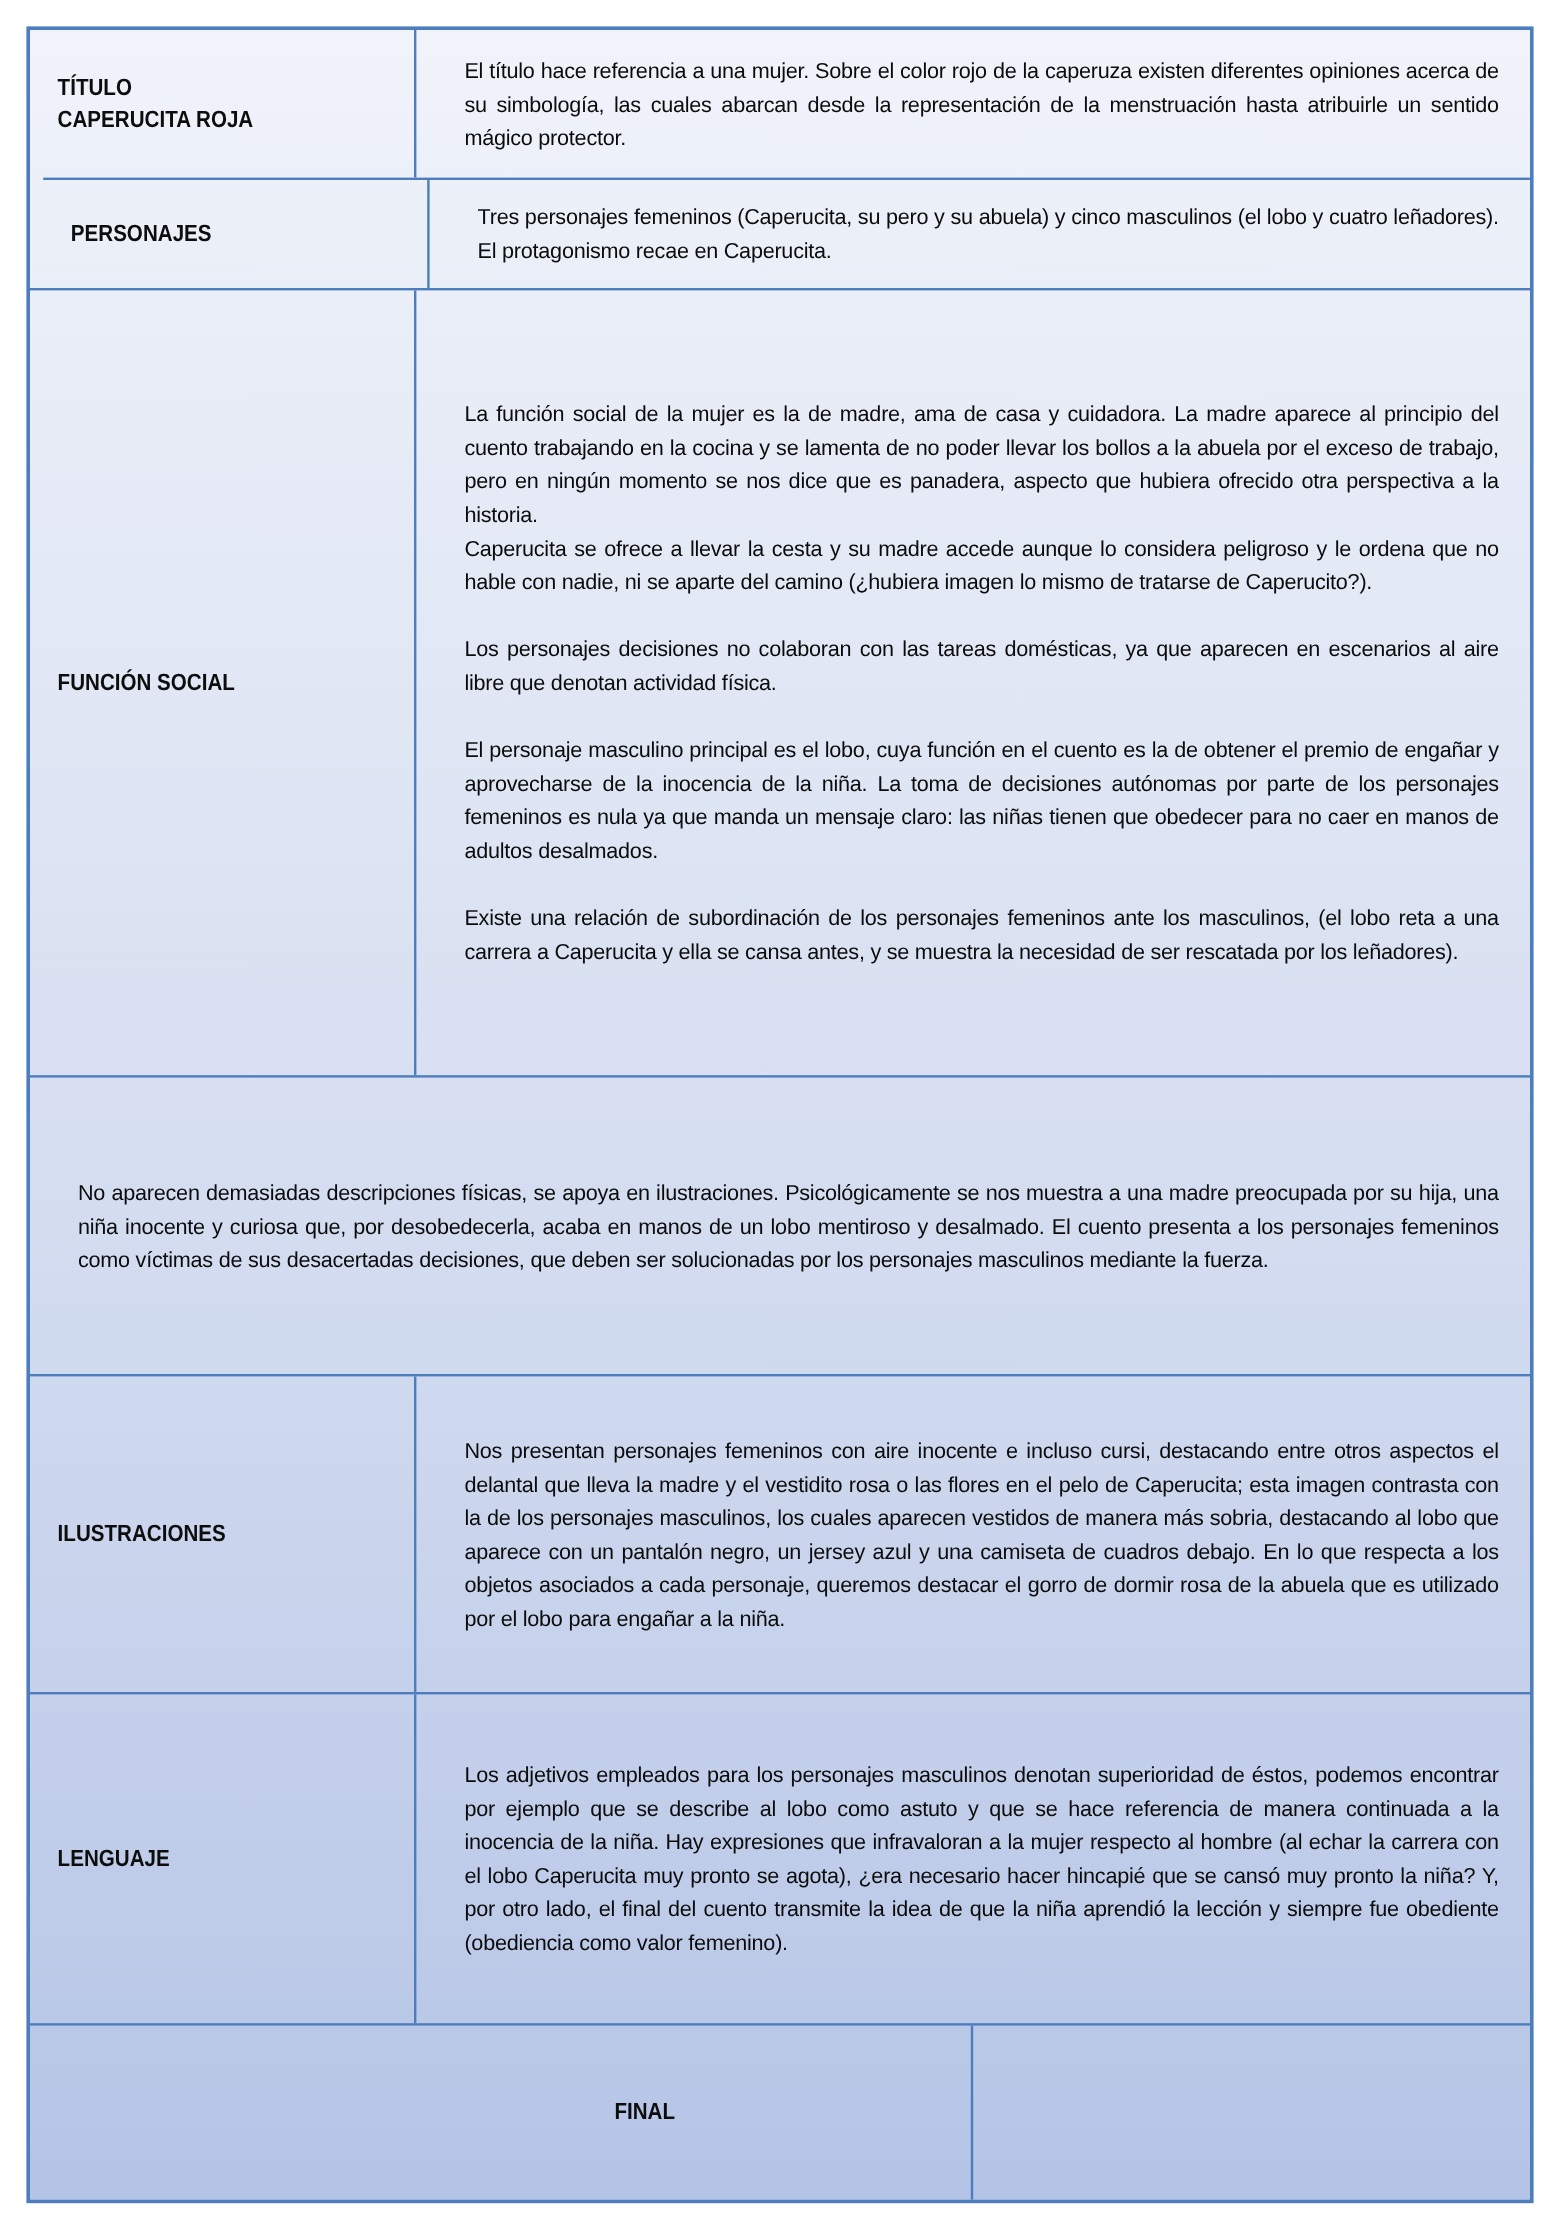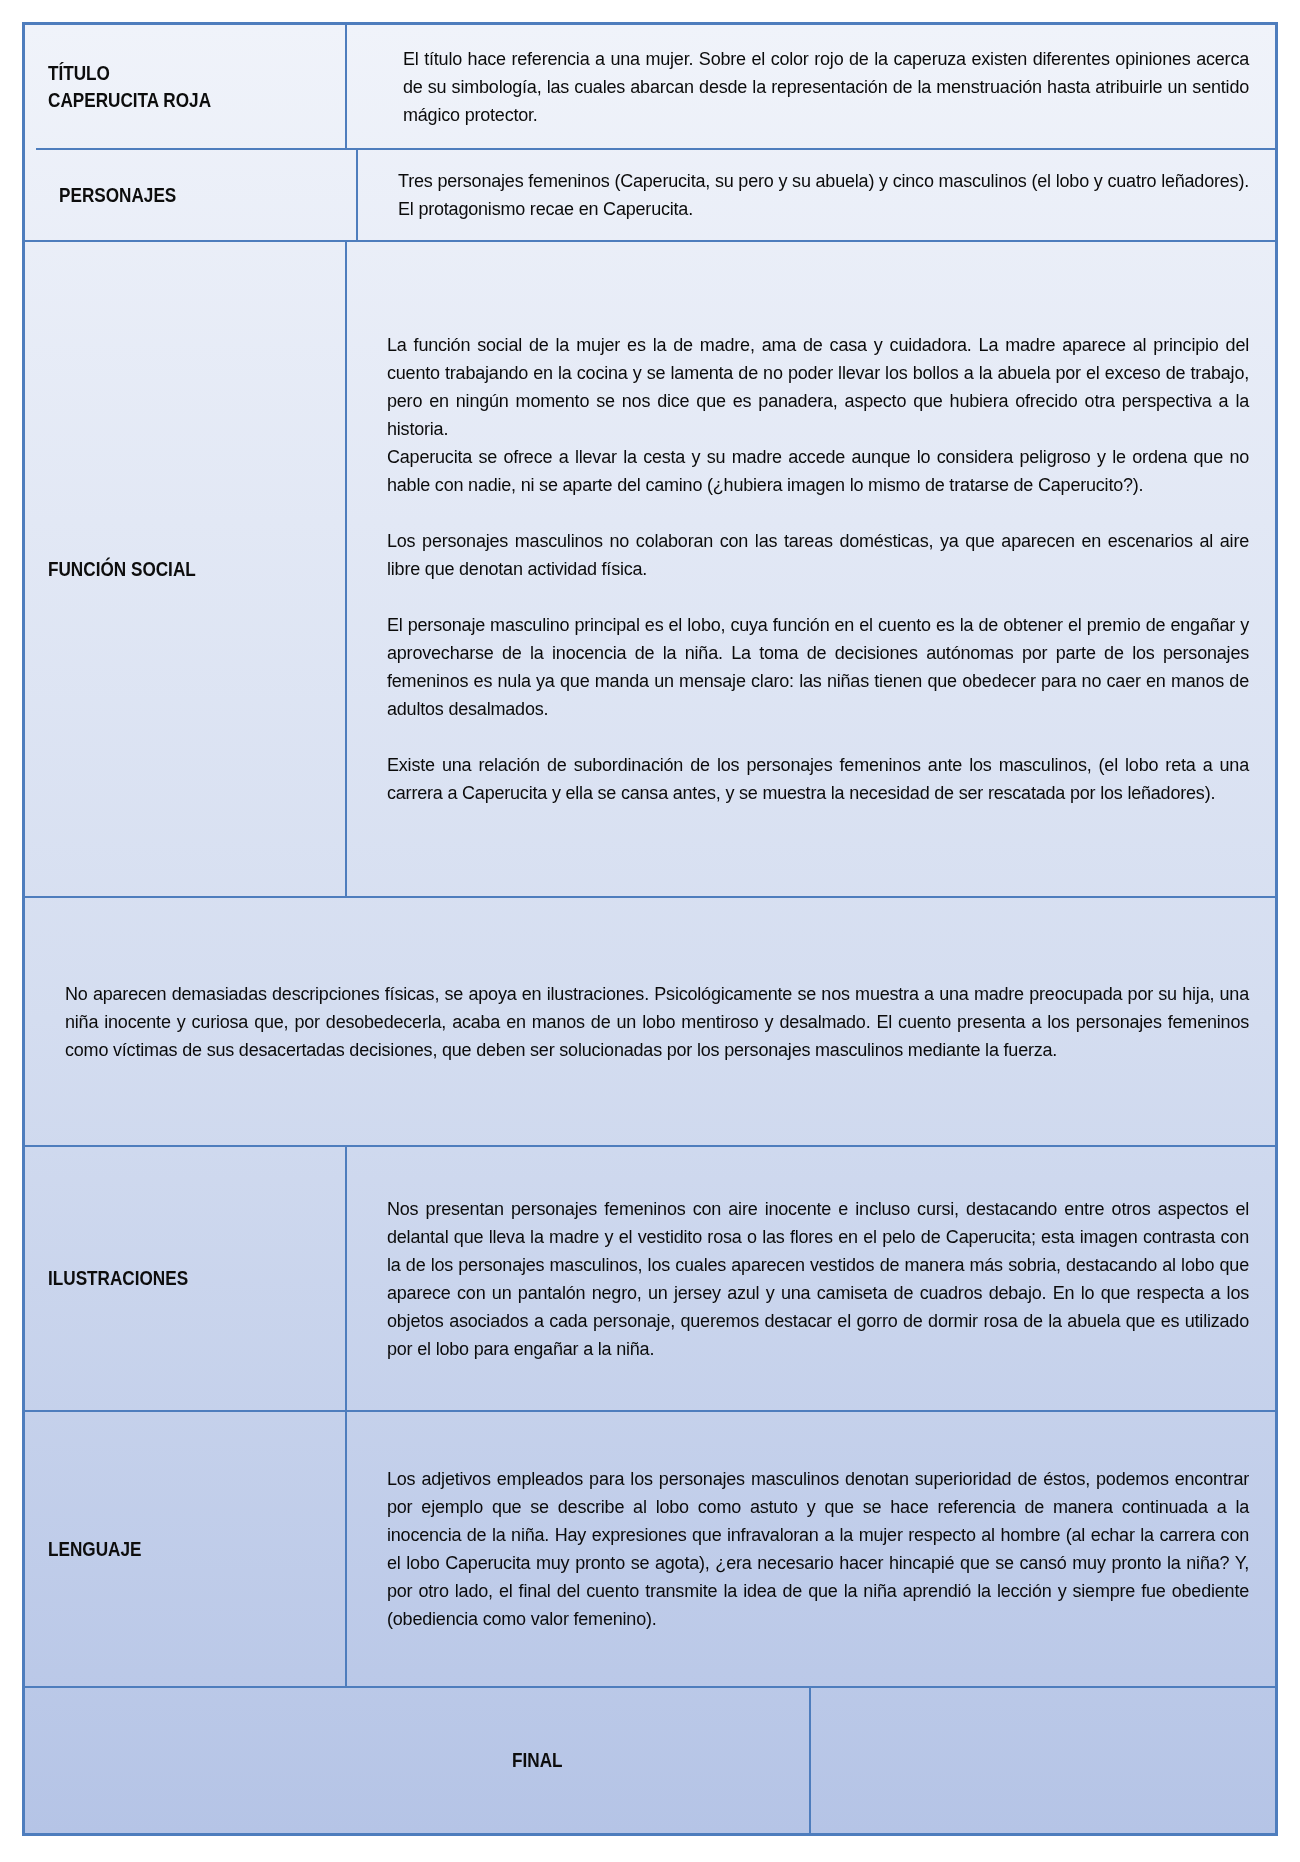--- a/index.html
+++ b/index.html
@@ -72,21 +72,21 @@
   }
   .para.blank{
     min-height:28px;
   }
 </style>
 </head>
 <body>
 
 <div class="page">
   <div class="analysis-table" style="background: linear-gradient(rgb(240, 243, 250) 0%, rgb(212, 221, 240) 55%, rgb(181, 196, 230) 100%);">
-  <div class="row" style="height: 123px; gap: 16px;">
+  <div class="row" style="height: 123px;">
     <div class="cell label-cell">
           <div class="label-line">TÍTULO</div>
           <div class="label-line">CAPERUCITA ROJA</div>
         </div>
     <div class="cell text-cell">
           <p class="para">El título hace referencia a una mujer. Sobre el color rojo de la caperuza existen diferentes opiniones acerca de su simbología, las cuales abarcan desde la representación de la menstruación hasta atribuirle un sentido mágico protector.</p>
         </div>
   </div>
 
   <div class="row" style="height: 92px; margin-left: 11px;">
@@ -99,21 +99,21 @@
   </div>
 
   <div class="row" style="height: 656px;">
     <div class="cell label-cell">
           <div class="label-line">FUNCIÓN SOCIAL</div>
         </div>
     <div class="cell text-cell">
           <p class="para">La función social de la mujer es la de madre, ama de casa y cuidadora. La madre aparece al principio del cuento trabajando en la cocina y se lamenta de no poder llevar los bollos a la abuela por el exceso de trabajo, pero en ningún momento se nos dice que es panadera, aspecto que hubiera ofrecido otra perspectiva a la historia.</p>
           <p class="para">Caperucita se ofrece a llevar la cesta y su madre accede aunque lo considera peligroso y le ordena que no hable con nadie, ni se aparte del camino (¿hubiera imagen lo mismo de tratarse de Caperucito?).</p>
           <p class="para blank"></p>
-          <p class="para">Los personajes masculinos no colaboran con las tareas domésticas, ya que aparecen en escenarios al aire libre que denotan actividad física.</p>
+          <p class="para">Los personajes decisiones no colaboran con las tareas domésticas, ya que aparecen en escenarios al aire libre que denotan actividad física.</p>
           <p class="para blank"></p>
           <p class="para">El personaje masculino principal es el lobo, cuya función en el cuento es la de obtener el premio de engañar y aprovecharse de la inocencia de la niña. La toma de decisiones autónomas por parte de los personajes femeninos es nula ya que manda un mensaje claro: las niñas tienen que obedecer para no caer en manos de adultos desalmados.</p>
           <p class="para blank"></p>
           <p class="para">Existe una relación de subordinación de los personajes femeninos ante los masculinos, (el lobo reta a una carrera a Caperucita y ella se cansa antes, y se muestra la necesidad de ser rescatada por los leñadores).</p>
         </div>
   </div>
 
   <div class="row" style="height: 249px;">
     <div class="cell text-cell">
           <p class="para">No aparecen demasiadas descripciones físicas, se apoya en  ilustraciones. Psicológicamente se nos muestra a una madre preocupada por su hija, una niña inocente y curiosa que, por desobedecerla, acaba en manos de un lobo mentiroso y desalmado. El cuento presenta a los personajes femeninos como víctimas de sus desacertadas decisiones, que deben ser solucionadas por los personajes masculinos mediante la fuerza.</p>

